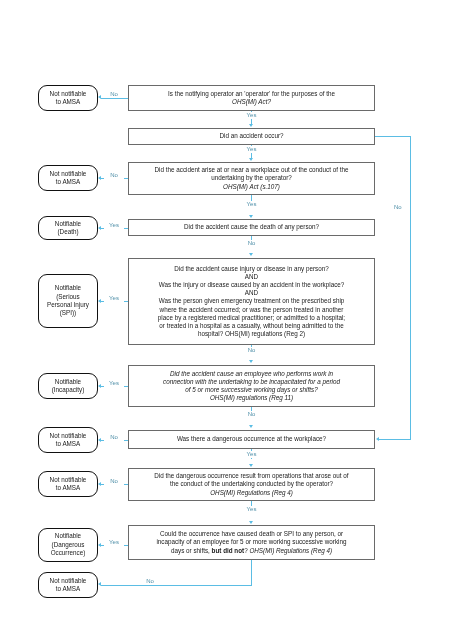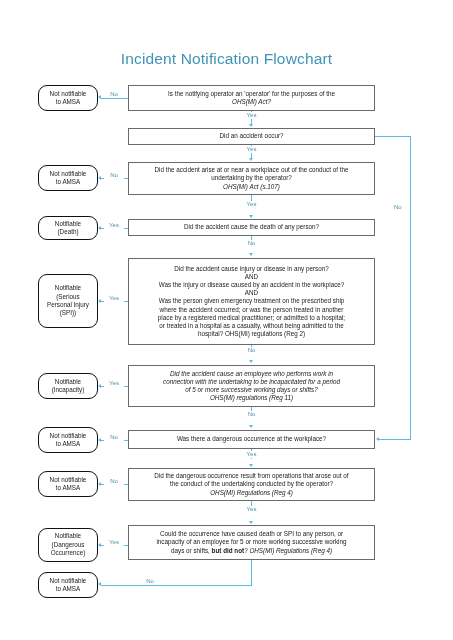--- a/index.html
+++ b/index.html
@@ -80,21 +80,20 @@
     white-space:nowrap;
     line-height:7px;
   }
   .elabel.ctr{text-align:center;}
 </style>
 </head>
 <body>
 
 <div id="chart">
 
-  <div class="title">Incident Notification Flowchart</div>
 
   <div class="pill" style="left:38px;top:85px;width:60px;height:26px;">
     <div>
         <div>Not notifiable</div>
         <div>to AMSA</div>
       </div>
   </div>
 
   <div class="pill" style="left:38px;top:165px;width:60px;height:26px;">
     <div>

